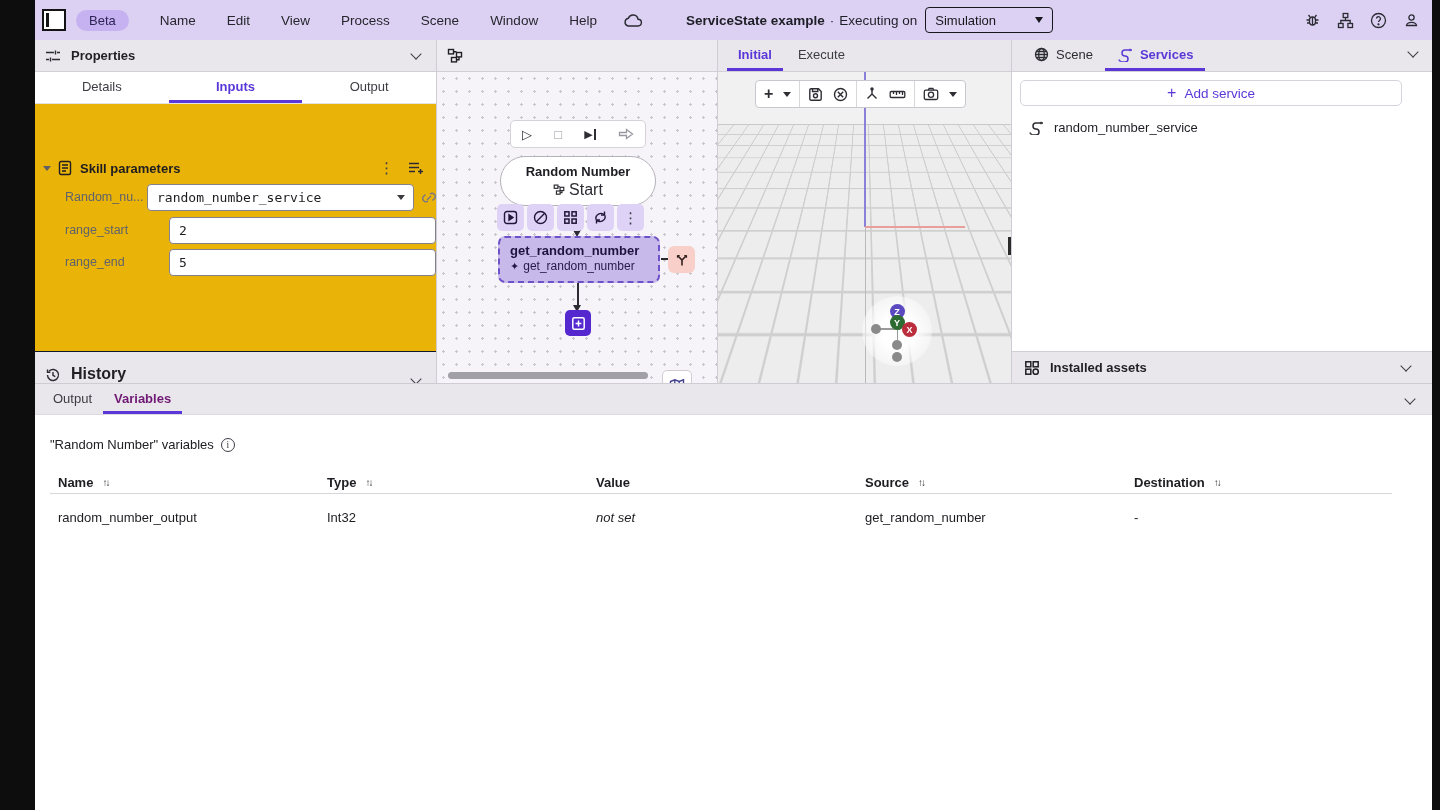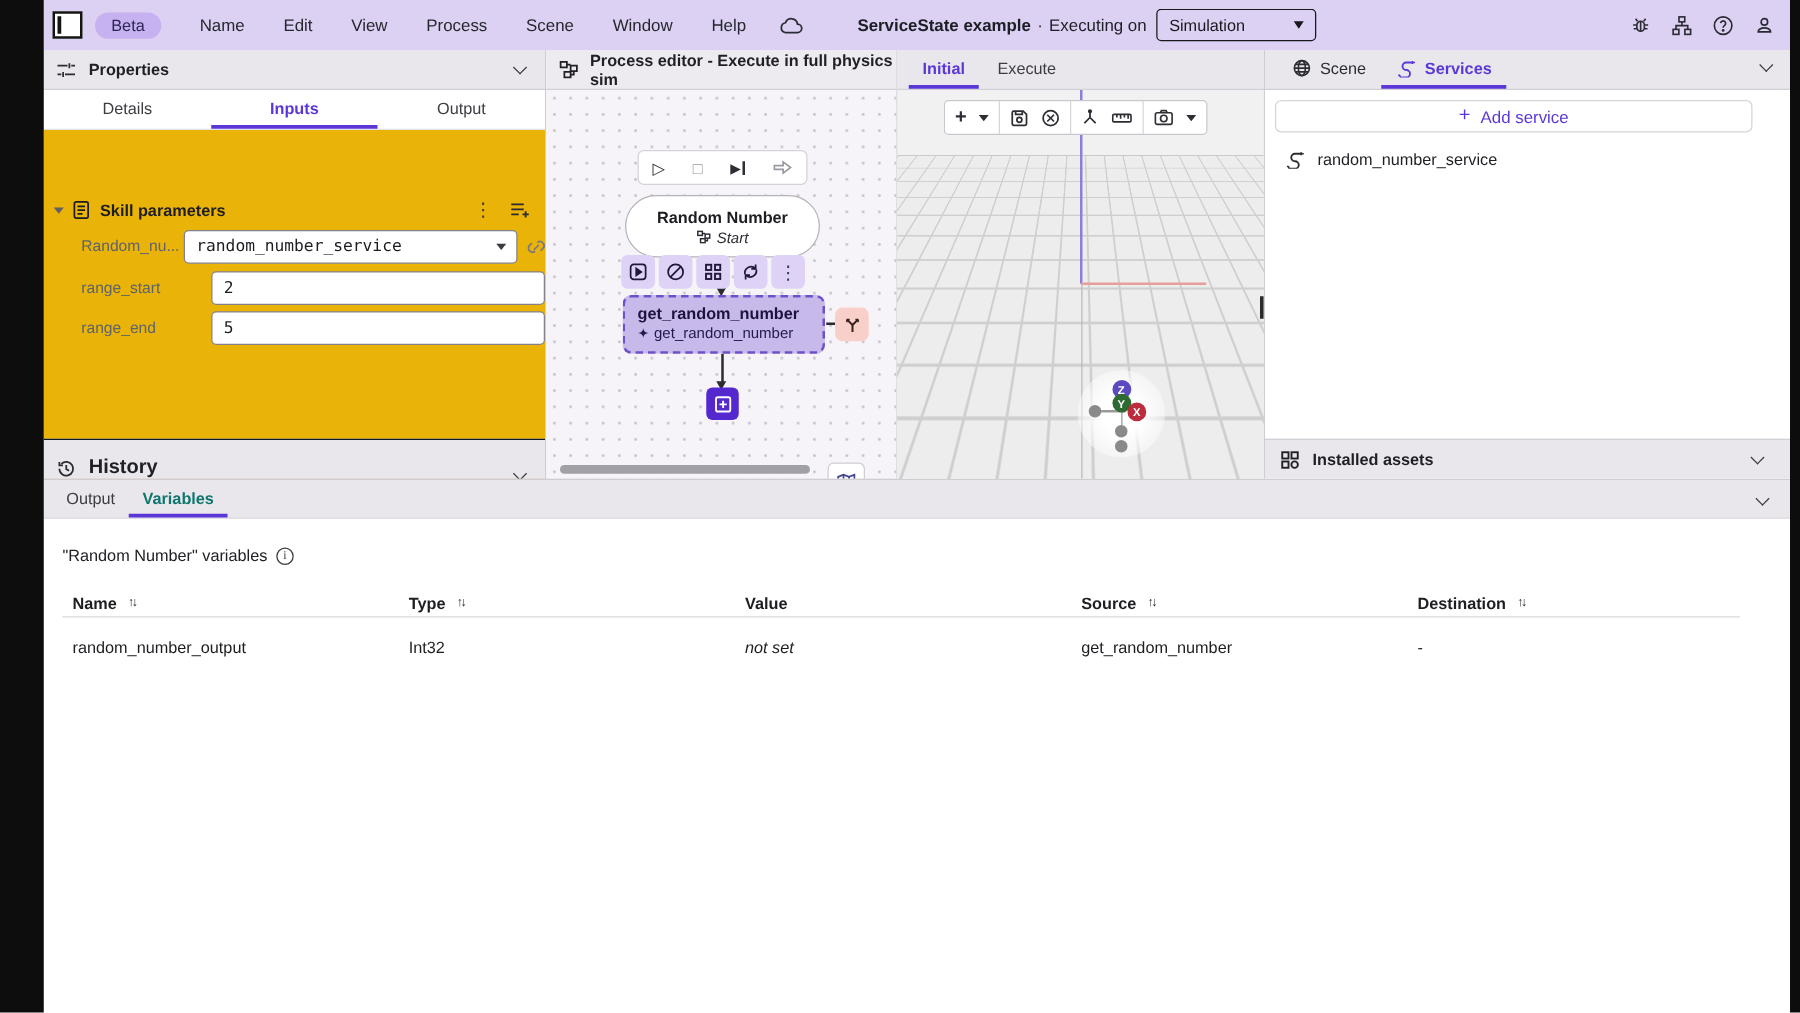--- a/index.html
+++ b/index.html
@@ -50,21 +50,21 @@
 
   
   .proc-panel { position:absolute; left:437px; top:40px; width:281px; bottom:427px; border-right:1px solid #cfccd3; background:#f6f4f8; }
   .proc-hdr { position:absolute; left:0; right:0; top:0; height:32px; background:#edebef; border-bottom:1px solid #d2cfd6; display:flex; align-items:center; font-size:13px; font-weight:bold; color:#1f1f24; }
   .canvas { position:absolute; left:0; right:0; top:32px; bottom:0; background-color:#f6f4f8; background-image:radial-gradient(#c8c5cd 1px, transparent 1.2px); background-size:13px 13px; overflow:hidden; }
   .exec-toolbar { position:absolute; left:73px; top:48px; width:136px; height:28px; background:#ffffff; border:1px solid #d4d1d8; border-radius:5px; display:flex; align-items:center; justify-content:space-around; }
   .exec-toolbar .ic { font-size:13px; color:#2d2d34; }
   .exec-toolbar .ic.dis { color:#9a97a0; }
   .node-start { position:absolute; left:63px; top:84px; width:156px; height:50px; background:#ffffff; border:1.5px solid #b5b2b9; border-radius:25px; display:flex; flex-direction:column; align-items:center; justify-content:center; gap:2px; }
   .node-start .t { font-size:13px; font-weight:bold; color:#1c1c22; }
-  .node-start .s { font-size:12px; color:#2c2c33; display:flex; align-items:center; gap:4px;font-style:italic; }
+  .node-start .s { font-size:16px; color:#2c2c33; display:flex; align-items:center; gap:4px; }
   .conn { position:absolute; background:#2b2b31; width:1.5px; }
   .arrowhead { position:absolute; width:0; height:0; border-left:4.5px solid transparent; border-right:4.5px solid transparent; border-top:7px solid #2b2b31; }
   .action-row { position:absolute; left:60px; top:132px; display:flex; gap:3px; z-index:3; }
   .act-btn { width:27px; height:27px; background:#ded3f6; border-radius:5px; display:flex; align-items:center; justify-content:center; color:#211839; }
   .node-skill { position:absolute; left:61px; top:164px; width:162px; height:47px; background:#c7b9e9; border:2px dashed #6e51c8; border-radius:7px; padding:5px 10px; z-index:2; }
   .node-skill .t { font-size:13px; font-weight:bold; color:#1d1340; }
   .node-skill .s { font-size:12px; color:#241a4a; display:flex; align-items:center; gap:4px; margin-top:1px; }
   .dash-conn { position:absolute; left:224px; top:186px; width:8px; height:1.5px; background:#2b2b31; }
   .pink-btn { position:absolute; left:231px; top:174px; width:27px; height:27px; background:#f9d0c9; border-radius:6px; display:flex; align-items:center; justify-content:center; color:#33201e; z-index:2; }
   .add-btn { position:absolute; left:128px; top:238px; width:26px; height:26px; background:#5527cf; border-radius:5px; display:flex; align-items:center; justify-content:center; z-index:2; }
@@ -104,21 +104,21 @@
   .rp-tab { display:flex; align-items:center; gap:7px; font-size:13px; color:#2c2c33; padding:7px 12px 6px; border-bottom:3px solid transparent; }
   .rp-tab.active { color:#5b37d8; font-weight:bold; border-bottom-color:#5b37d8; }
   .rp-chev { position:absolute; right:15px; top:12px; }
   .add-service-btn { position:absolute; left:8px; right:30px; top:40px; height:26px; background:#ffffff; border:1px solid #d6d3da; border-radius:5px; display:flex; align-items:center; justify-content:center; gap:8px; color:#5b37d8; font-size:13.5px; }
   .service-row { position:absolute; left:16px; top:80px; display:flex; align-items:center; gap:10px; font-size:13px; color:#1e1e24; }
   .assets-bar { position:absolute; left:0; right:0; bottom:0; height:32px; background:#e9e7eb; border-top:1px solid #d2cfd6; display:flex; align-items:center; font-size:13px; color:#1f1f24; }
 
   
   .bottom-tabs { position:absolute; left:35px; right:8px; top:383px; height:32px; background:#e9e7eb; border-top:1px solid #cfccd3; border-bottom:1px solid #dddbe0; display:flex; align-items:flex-end; padding-left:7px; z-index:6; }
   .btab { font-size:13px; color:#3c3c43; padding:7px 11px 5px; border-bottom:3px solid transparent; }
-  .btab.active { color:#0f766e; font-weight:bold; border-bottom-color:#5b37d8;text-align:center; }
+  .btab.active { color:#701a75; font-weight:bold; border-bottom-color:#5b37d8;text-align:center; }
   .bottom-content { position:absolute; left:35px; right:8px; top:415px; bottom:0; background:#ffffff; }
   .var-caption { position:absolute; left:15px; top:22px; font-size:13px; color:#202025; display:flex; align-items:center; gap:7px; }
   .info-i { width:14px; height:14px; border:1.3px solid #3c3c44; border-radius:50%; font-size:9.5px; display:flex; align-items:center; justify-content:center; color:#3c3c44; font-family:"Liberation Serif",serif; }
   .var-table-hdr { position:absolute; left:15px; right:40px; top:56px; height:22px; display:grid; grid-template-columns:269px 269px 269px 269px 1fr; }
   .col-h { font-size:13px; font-weight:bold; color:#1d1d22; padding-left:8px; display:flex; align-items:center; gap:9px; }
   .sort-ic { font-size:10px; color:#2c2c33; letter-spacing:-2px; }
   .var-hr { position:absolute; left:15px; right:40px; top:78px; height:1px; background:#d9d7dc; }
   .var-row { position:absolute; left:15px; right:40px; top:90px; height:24px; display:grid; grid-template-columns:269px 269px 269px 269px 1fr; }
   .cell { font-size:13px; color:#1d1d22; padding-left:8px; display:flex; align-items:center; }
   .cell.italic { font-style:italic; }
@@ -258,21 +258,20 @@
   <div class="proc-panel">
     <div class="proc-hdr">
       <span style="margin-left:10px">
         <svg width="16" height="15" viewBox="0 0 16 15" fill="none" stroke="#1f1f24" stroke-width="1.4">
           <rect x="1.5" y="1.5" width="5" height="4.4"></rect>
           <rect x="9.5" y="4.5" width="5" height="4.4"></rect>
           <rect x="4.5" y="9.5" width="5" height="4.4"></rect>
           <path d="M6.5 3.7 H9.5 M12 8.9 V11.7 H9.5"></path>
         </svg>
       </span>
-      <span style="margin-left:9px">Process editor - Execute in full physics sim</span>
     </div>
     <div class="canvas">
       <div class="exec-toolbar">
         <span class="ic">▷</span>
         <span class="ic dis">□</span>
         <span class="ic" style="display:flex;align-items:center;">
           <span style="font-size:11px">▶</span>
           <span style="width:1.6px;height:11px;background:#2d2d34;margin-left:1.5px"></span>
         </span>
         <span class="ic dis">

